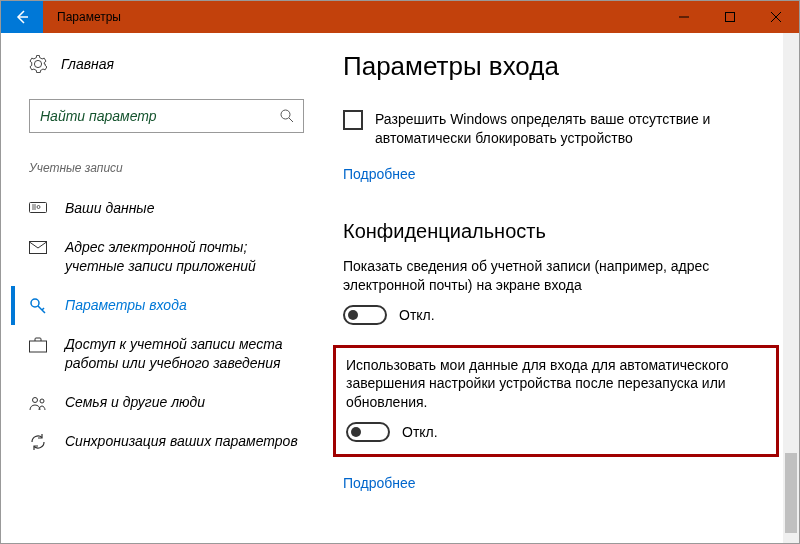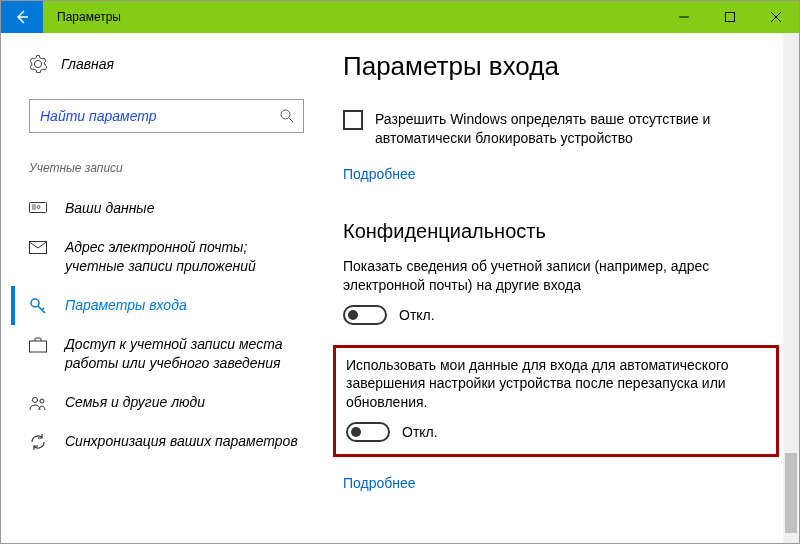--- a/index.html
+++ b/index.html
@@ -8,21 +8,21 @@
     font-size: 14px;
     color: #000;
     background: #fff;
     width: 800px;
     height: 544px;
     overflow: hidden;
     border: 1px solid #999;
   }
   .titlebar {
     height: 32px;
-    background: #84cc16;
+    background: #c2410c;
     display: flex;
     align-items: center;
     border-bottom: 0;
   }
   .back-btn {
     width: 42px;
     height: 32px;
     background: #0078d7;
     display: flex;
     align-items: center;
@@ -72,21 +72,21 @@
     height: 34px;
     border: 1px solid #999;
     display: flex;
     align-items: center;
     padding: 0 8px 0 10px;
     color: #666;
     font-size: 14px;
     margin-bottom: 28px;
     background: #fff;
   }
-  .search-box .placeholder { flex: 1; color: #1d4ed8; }
+  .search-box .placeholder { flex: 1; color: #14532d; }
   .section-header {
     color: #666;
     font-size: 12px;
     margin-bottom: 14px;
   }
   .nav-list { list-style: none; }
   .nav-item {
     display: flex;
     align-items: flex-start;
     padding: 10px 0;
@@ -311,21 +311,21 @@
 
     <div class="checkbox-row">
       <div class="checkbox-box"></div>
       <div class="setting-text" style="margin-bottom:0">Разрешить Windows определять ваше отсутствие и автоматически блокировать устройство</div>
     </div>
 
     <a class="link">Подробнее</a>
 
     <h2 class="subheading">Конфиденциальность</h2>
 
-    <div class="setting-text">Показать сведения об учетной записи (например, адрес электронной почты) на другие входа</div>
+    <div class="setting-text">Показать сведения об учетной записи (например, адрес электронной почты) на экране входа</div>
     <div class="toggle-row">
       <div class="toggle">
           <div class="knob"></div>
         </div>
       <span>Откл.</span>
     </div>
 
     <div class="highlighted">
       <div class="setting-text">Использовать мои данные для входа для автоматического завершения настройки устройства после перезапуска или обновления.</div>
       <div class="toggle-row" style="margin-bottom:4px">

